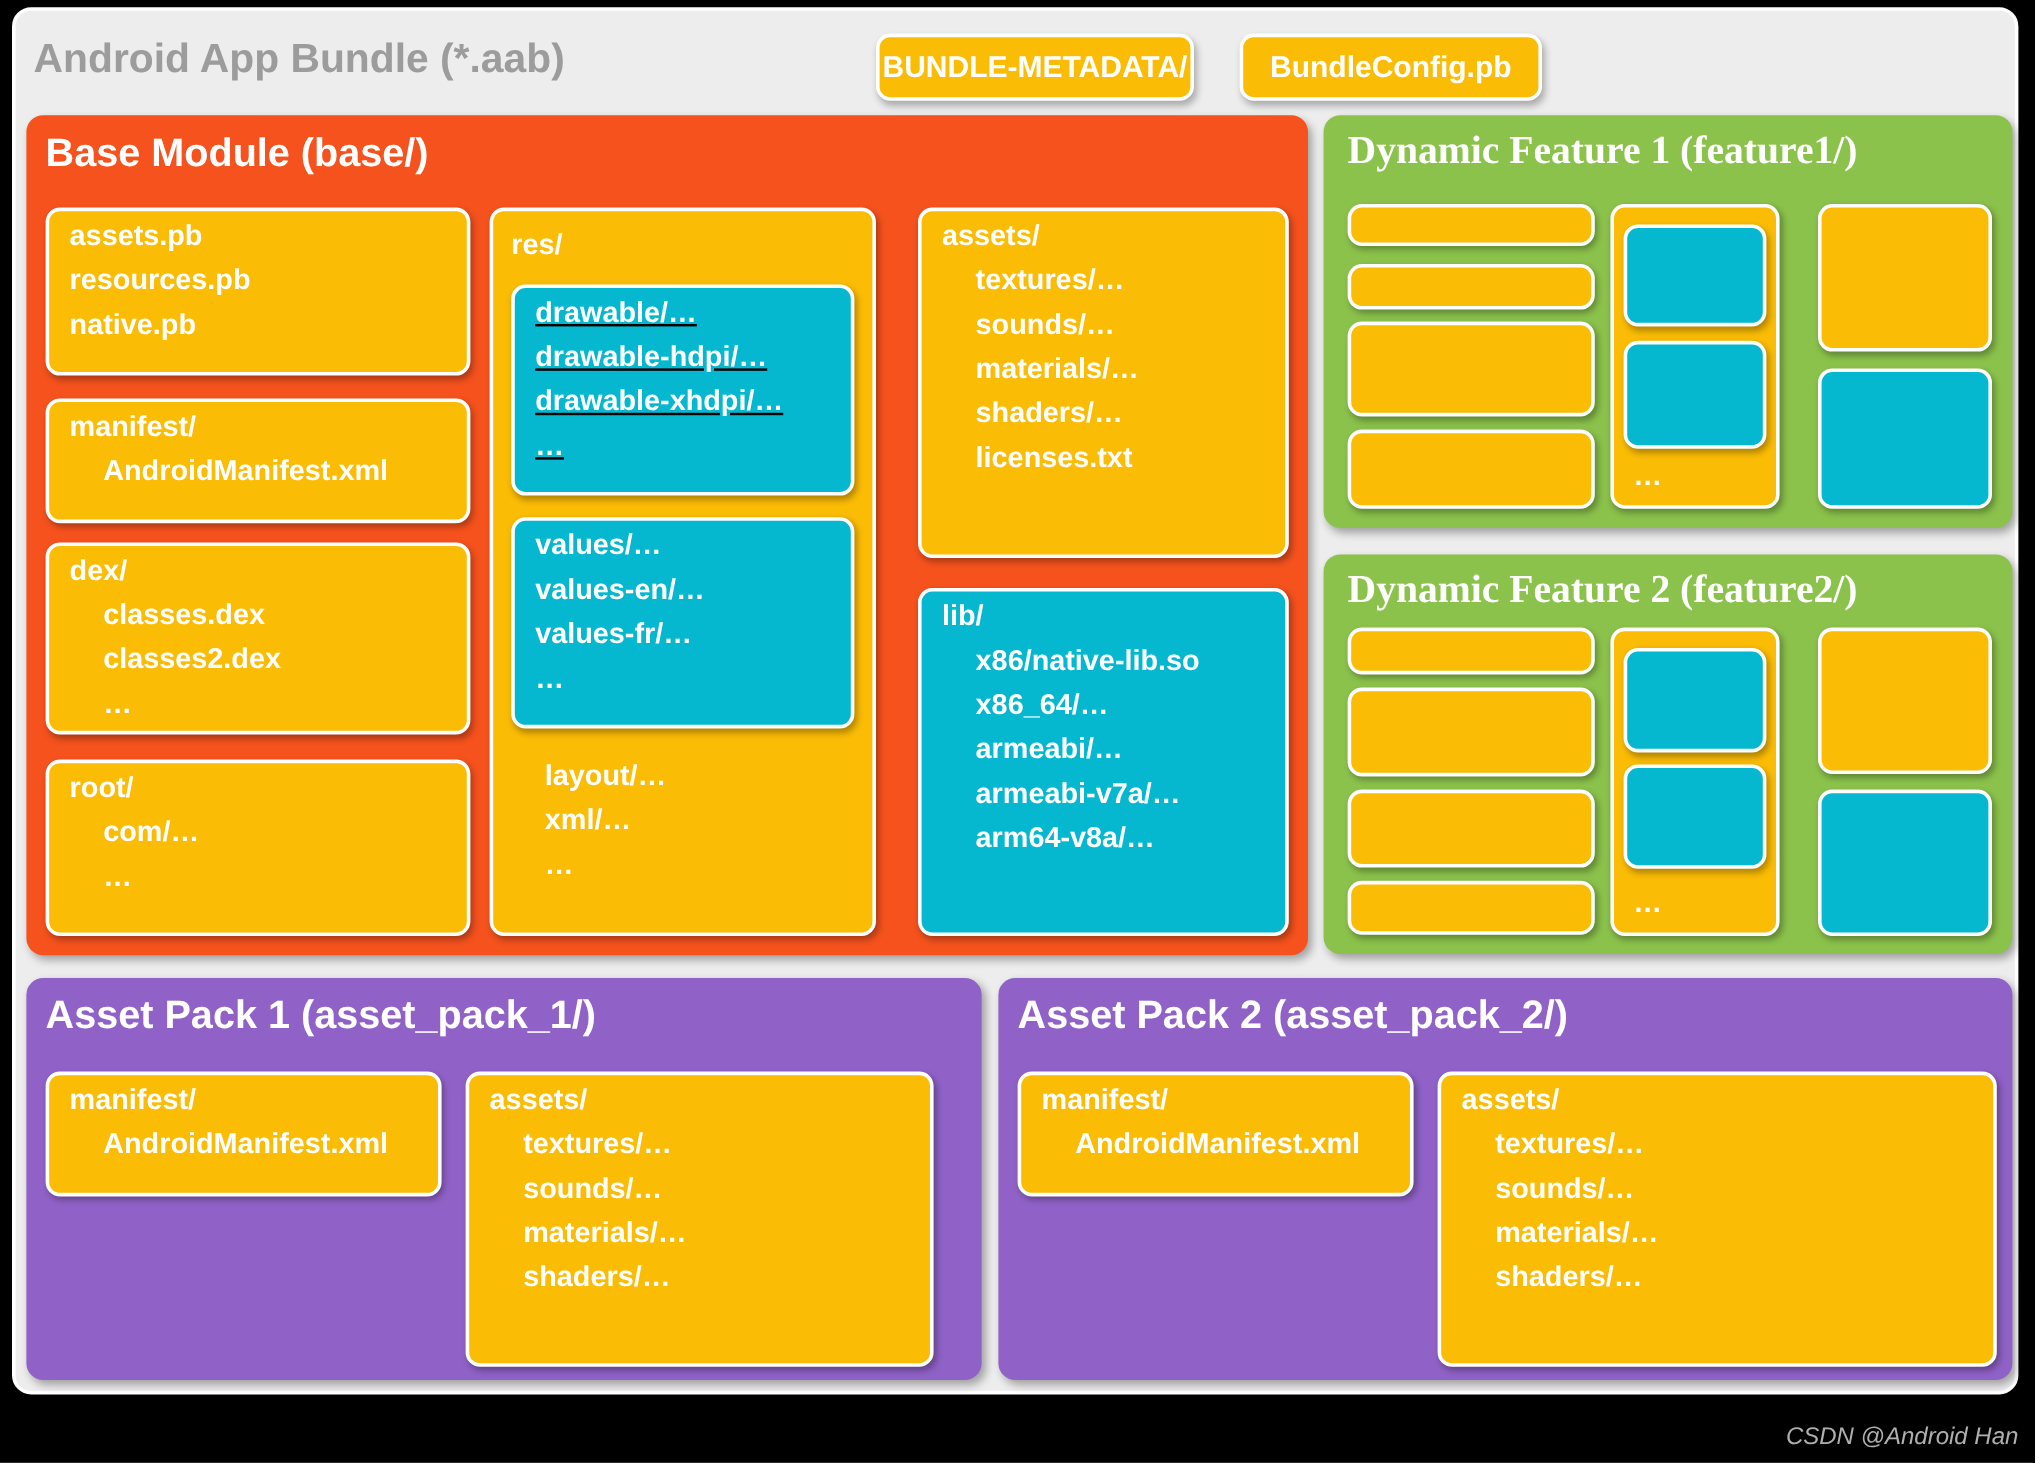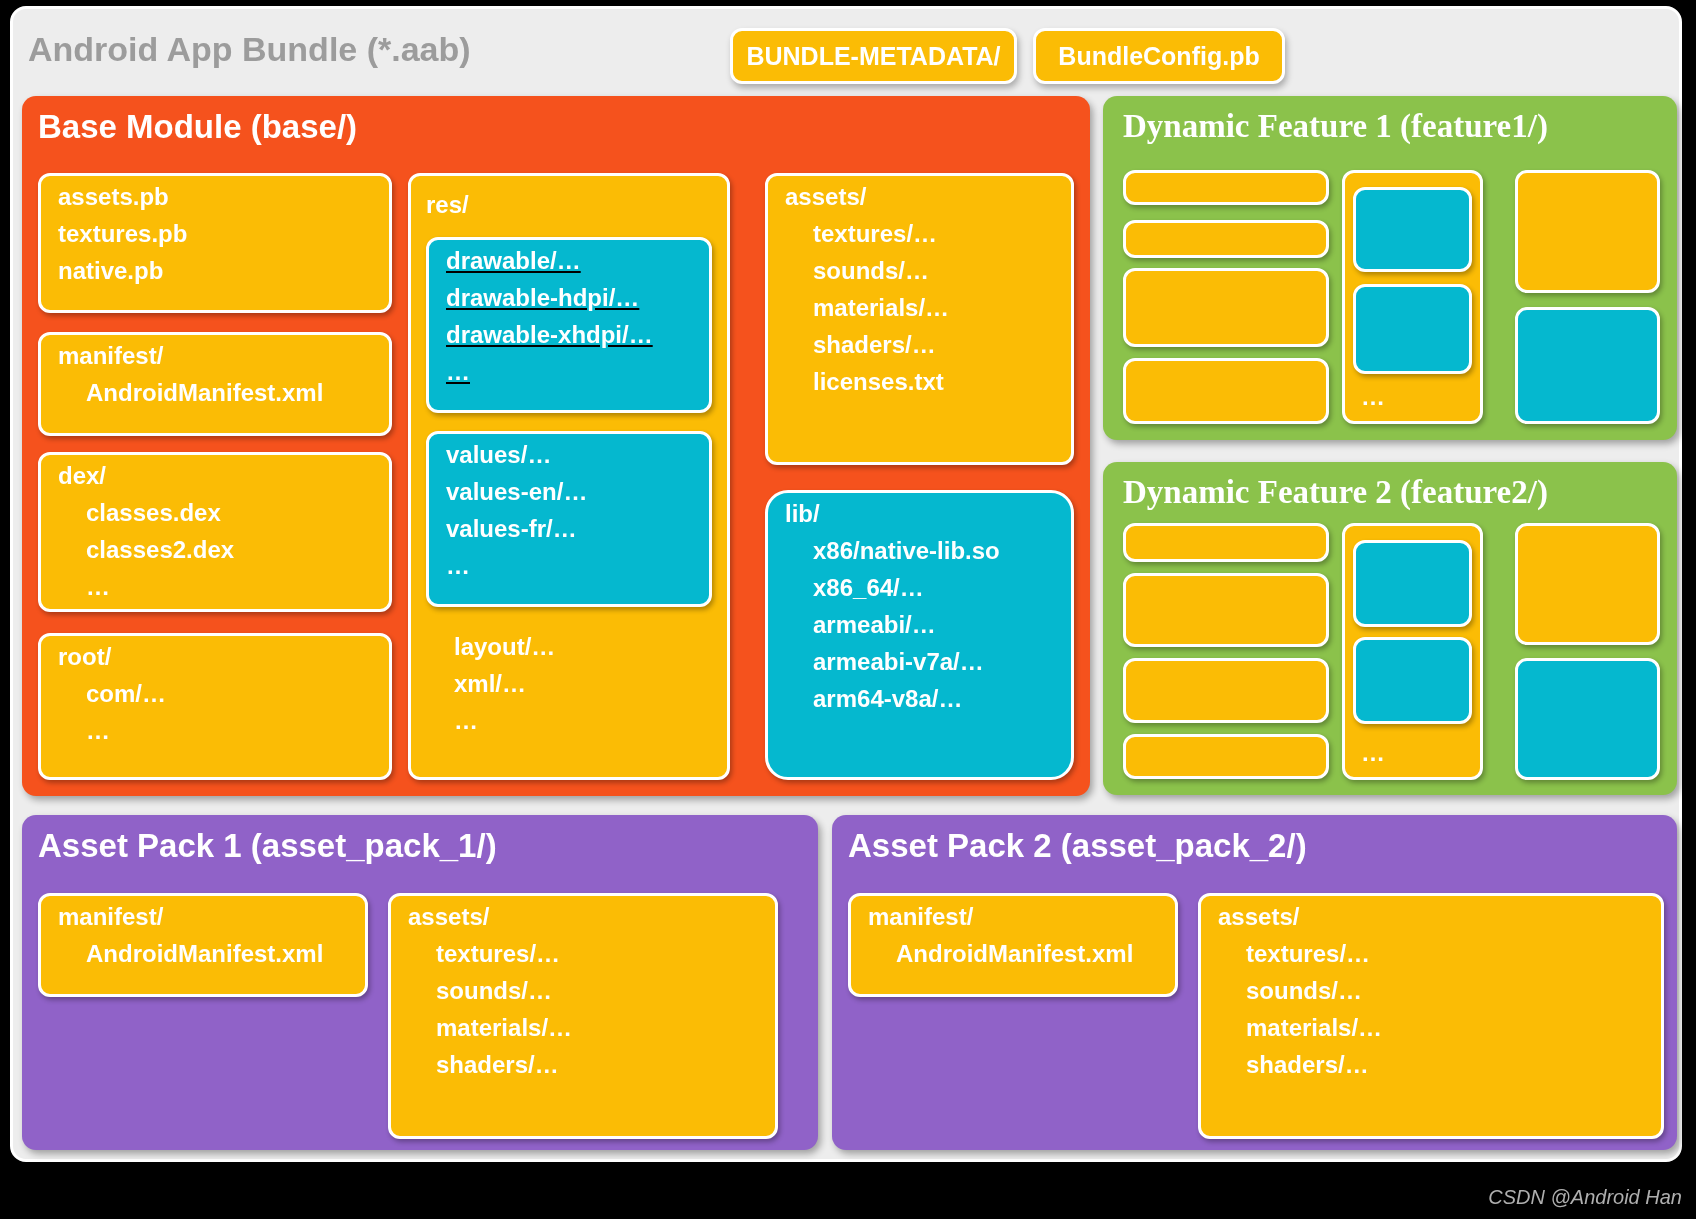--- a/index.html
+++ b/index.html
@@ -48,33 +48,33 @@
     right:14px;top:1186px;color:#AFAFAF;font-size:20px;font-style:italic;
   }
 </style>
 </head>
 <body>
 
 <div class="abs" id="canvas"></div>
 
 <div class="abs page-title">Android App Bundle (*.aab)</div>
 
-<div class="abs chip" style="left:730px;width:287px;">
+<div class="abs chip" style="left:730px;width:265px;">
   <span>BUNDLE-METADATA/</span>
 </div>
 <div class="abs chip" style="left:1033px;width:252px;">
   <span>BundleConfig.pb</span>
 </div>
 
 <div class="abs panel orange" style="left:22px;top:96px;width:1068px;height:700px;">
   <div class="panel-title">Base Module (base/)</div>
 
   <div class="box yellow pad" style="left:16px;top:77px;width:354px;height:140px;">
     <span class="ln">assets.pb</span>
-    <span class="ln">textures.pb</span>
+    <span class="ln">resources.pb</span>
     <span class="ln">native.pb</span>
   </div>
   <div class="box yellow pad" style="left:16px;top:236px;width:354px;height:104px;">
     <span class="ln">manifest/</span>
     <span class="ln ind">AndroidManifest.xml</span>
   </div>
   <div class="box yellow pad" style="left:16px;top:356px;width:354px;height:160px;">
     <span class="ln">dex/</span>
     <span class="ln ind">classes.dex</span>
     <span class="ln ind">classes2.dex</span>
@@ -108,21 +108,21 @@
   </div>
 
   <div class="box yellow pad" style="left:743px;top:77px;width:309px;height:292px;">
     <span class="ln">assets/</span>
     <span class="ln ind">textures/…</span>
     <span class="ln ind">sounds/…</span>
     <span class="ln ind">materials/…</span>
     <span class="ln ind">shaders/…</span>
     <span class="ln ind">licenses.txt</span>
   </div>
-  <div class="box cyan pad" style="left:743px;top:394px;width:309px;height:290px;border-radius:23px;">
+  <div class="box cyan pad" style="left:743px;top:394px;width:309px;height:290px;">
     <span class="ln">lib/</span>
     <span class="ln ind">x86/native-lib.so</span>
     <span class="ln ind">x86_64/…</span>
     <span class="ln ind">armeabi/…</span>
     <span class="ln ind">armeabi-v7a/…</span>
     <span class="ln ind">arm64-v8a/…</span>
   </div>
 </div>
 
 <div class="abs panel green" style="left:1103px;top:96px;width:574px;height:344px;">

